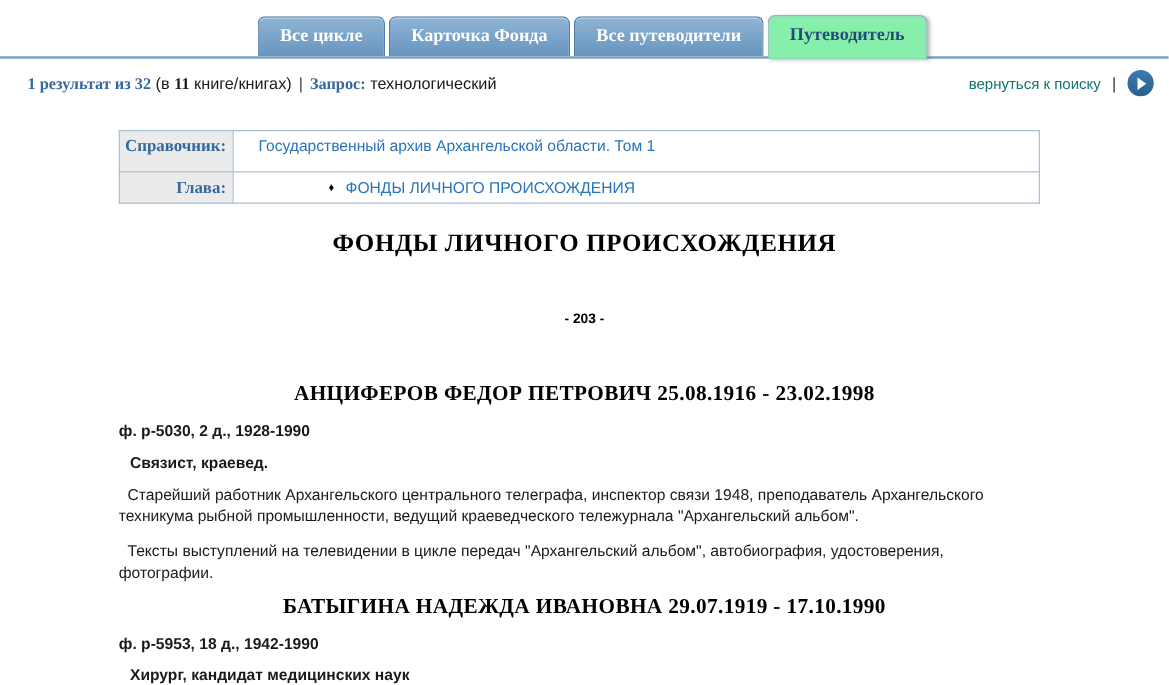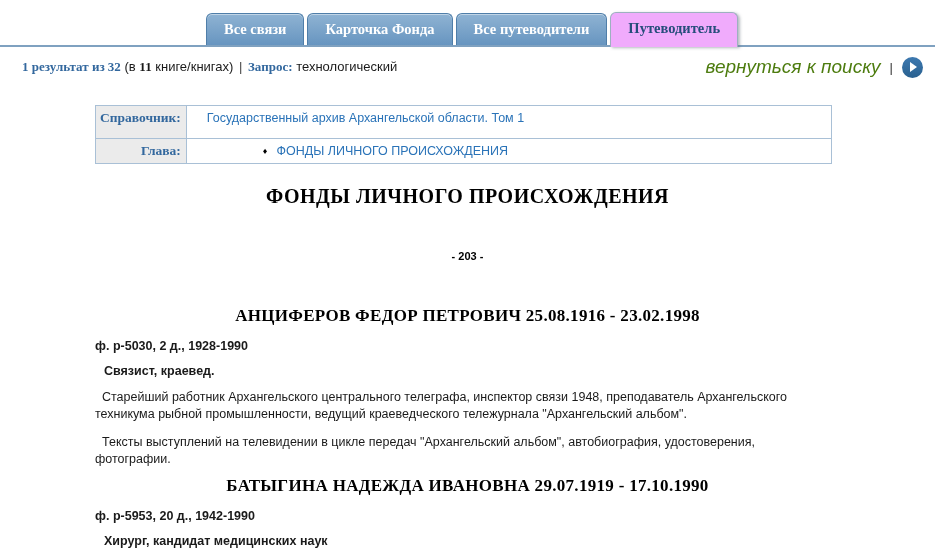--- a/index.html
+++ b/index.html
@@ -21,42 +21,42 @@
     font-family: "Liberation Serif", serif;
     font-weight: bold; font-size: 14.5px; color: #ffffff;
     background: linear-gradient(#8fb3d3, #6795c0);
     border: 1px solid #4f7ea9; border-bottom: none;
     border-radius: 6px 6px 0 0;
     padding: 7px 17px 7px; margin-right: 3px;
     cursor: pointer; white-space: nowrap;
     box-shadow: inset 0 1px 0 rgba(255,255,255,0.45);
   }
   .tab.active {
-    background: #f0abfc; color: #254d7b;
+    background: #86efac; color: #254d7b;
     border: 1px solid #9db0c0; border-bottom: none;
     margin-bottom: -2px; padding-bottom: 10px;
     box-shadow: 2px 1px 3px rgba(110,120,130,0.5);
     position: relative; z-index: 1;
   }
 
   
   .results-bar {
     display: flex; justify-content: space-between; align-items: center;
     padding: 9px 12px 0 22px;
     font-size: 13px;
     gap: 31px;
   }
   .blue-serif {
     font-family: "Liberation Serif", serif;
     font-weight: bold; color: #33689e;
   }
   .books-count { font-weight: bold; font-family: "Liberation Serif", serif; }
   .sep { color: #444; margin: 0 2px; }
   .results-right { display: flex; align-items: center; gap: 9px; }
-  .back-link { color: #4d7c0f; text-decoration: none; font-size: 19px; cursor: pointer; font-style: italic; }
+  .back-link { color: #0f766e; text-decoration: none; font-size: 12px; cursor: pointer; }
   .back-sep { color: #333; }
   .circle-btn {
     width: 21px; height: 21px; border-radius: 50%;
     background: linear-gradient(#3d79b0, #29608f);
     display: inline-flex; align-items: center; justify-content: center;
     cursor: pointer; flex: 0 0 auto;
   }
   .tri {
     width: 0; height: 0;
     border-left: 7px solid #ffffff;
@@ -114,21 +114,21 @@
   .record-prof { margin: 11px 0 0 104px; font-weight: bold; font-size: 12.5px; }
   .record-para {
     margin: 11px 120px 0 95px;
     font-size: 12.5px; line-height: 17px; text-indent: 7px;
   }
 </style>
 </head>
 <body>
 
 <div class="tabbar" id="tabs">
-    <div class="tab"><span>Все связи</span></div>
+    <div class="tab"><span>Все цикле</span></div>
     <div class="tab"><span>Карточка Фонда</span></div>
     <div class="tab"><span>Все путеводители</span></div>
     <div class="tab active"><span>Путеводитель</span></div>
   </div>
 
 <div class="results-bar">
   <div class="results-left">
     <span class="blue-serif">1 результат из 32</span>
     <span>(в</span>
     <span class="books-count">11</span>
@@ -169,16 +169,16 @@
 <div id="records">
     <div class="record">
     <h2 class="record-name">АНЦИФЕРОВ ФЕДОР ПЕТРОВИЧ 25.08.1916 - 23.02.1998</h2>
     <div class="record-fond">ф. р-5030, 2 д., 1928-1990</div>
     <div class="record-prof">Связист, краевед.</div>
   <div class="record-para">Старейший работник Архангельского центрального телеграфа, инспектор связи 1948, преподаватель Архангельского техникума рыбной промышленности, ведущий краеведческого тележурнала "Архангельский альбом".</div>
       <div class="record-para">Тексты выступлений на телевидении в цикле передач "Архангельский альбом", автобиография, удостоверения, фотографии.</div>
     </div>
     <div class="record">
     <h2 class="record-name">БАТЫГИНА НАДЕЖДА ИВАНОВНА 29.07.1919 - 17.10.1990</h2>
-    <div class="record-fond">ф. р-5953, 20 д., 1942-1990</div>
+    <div class="record-fond">ф. р-5953, 18 д., 1942-1990</div>
     <div class="record-prof">Хирург, кандидат медицинских наук</div>
   </div>
   </div>
 
 </body></html>

